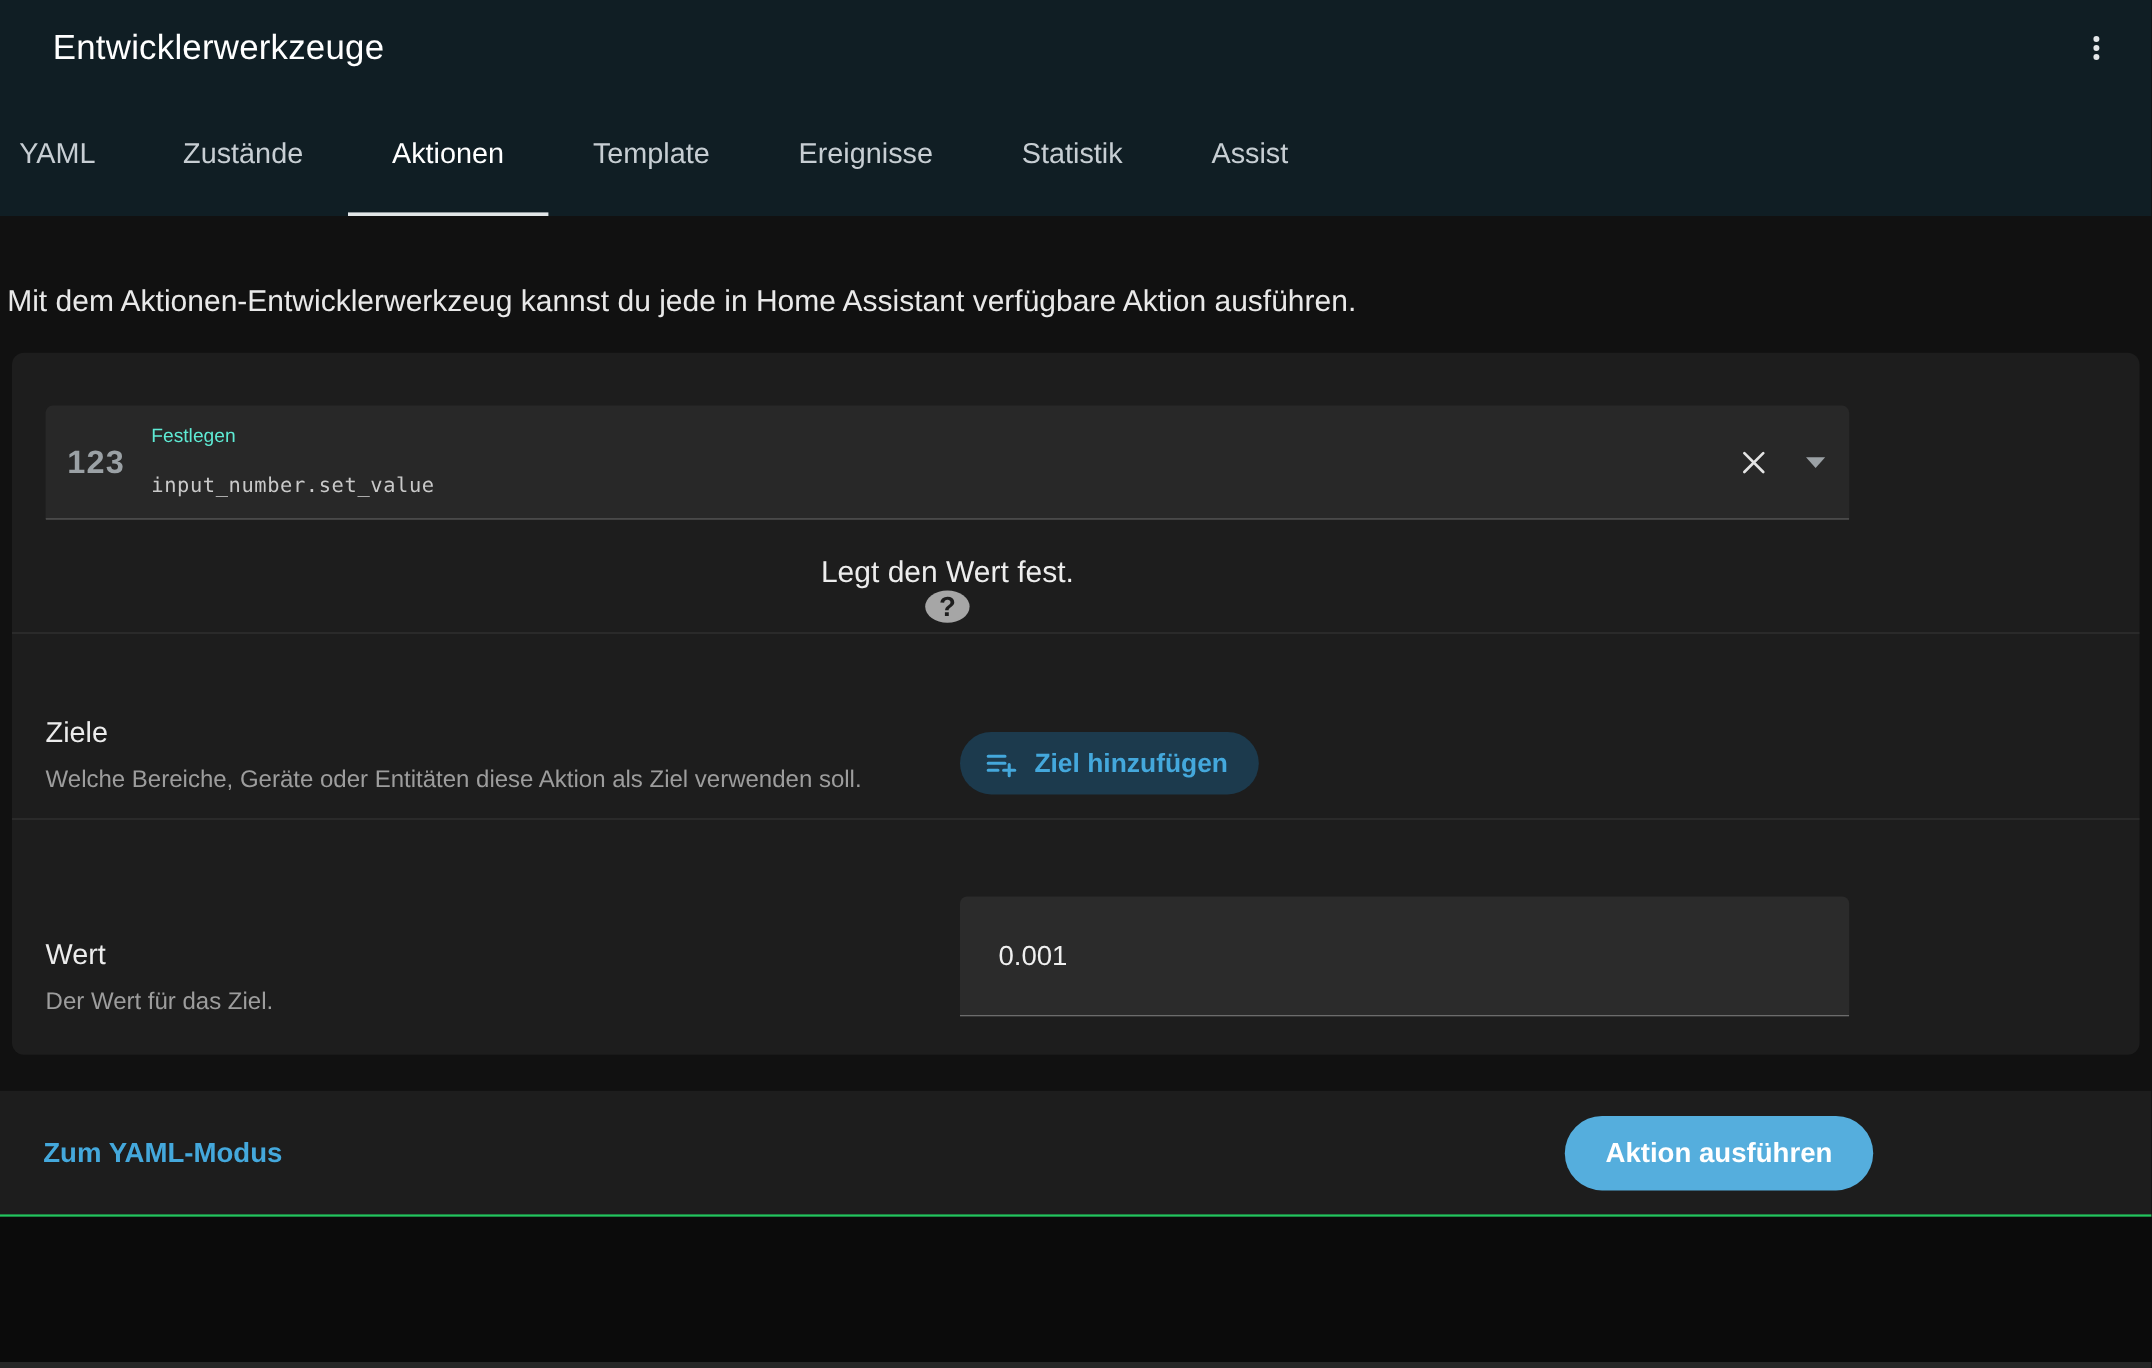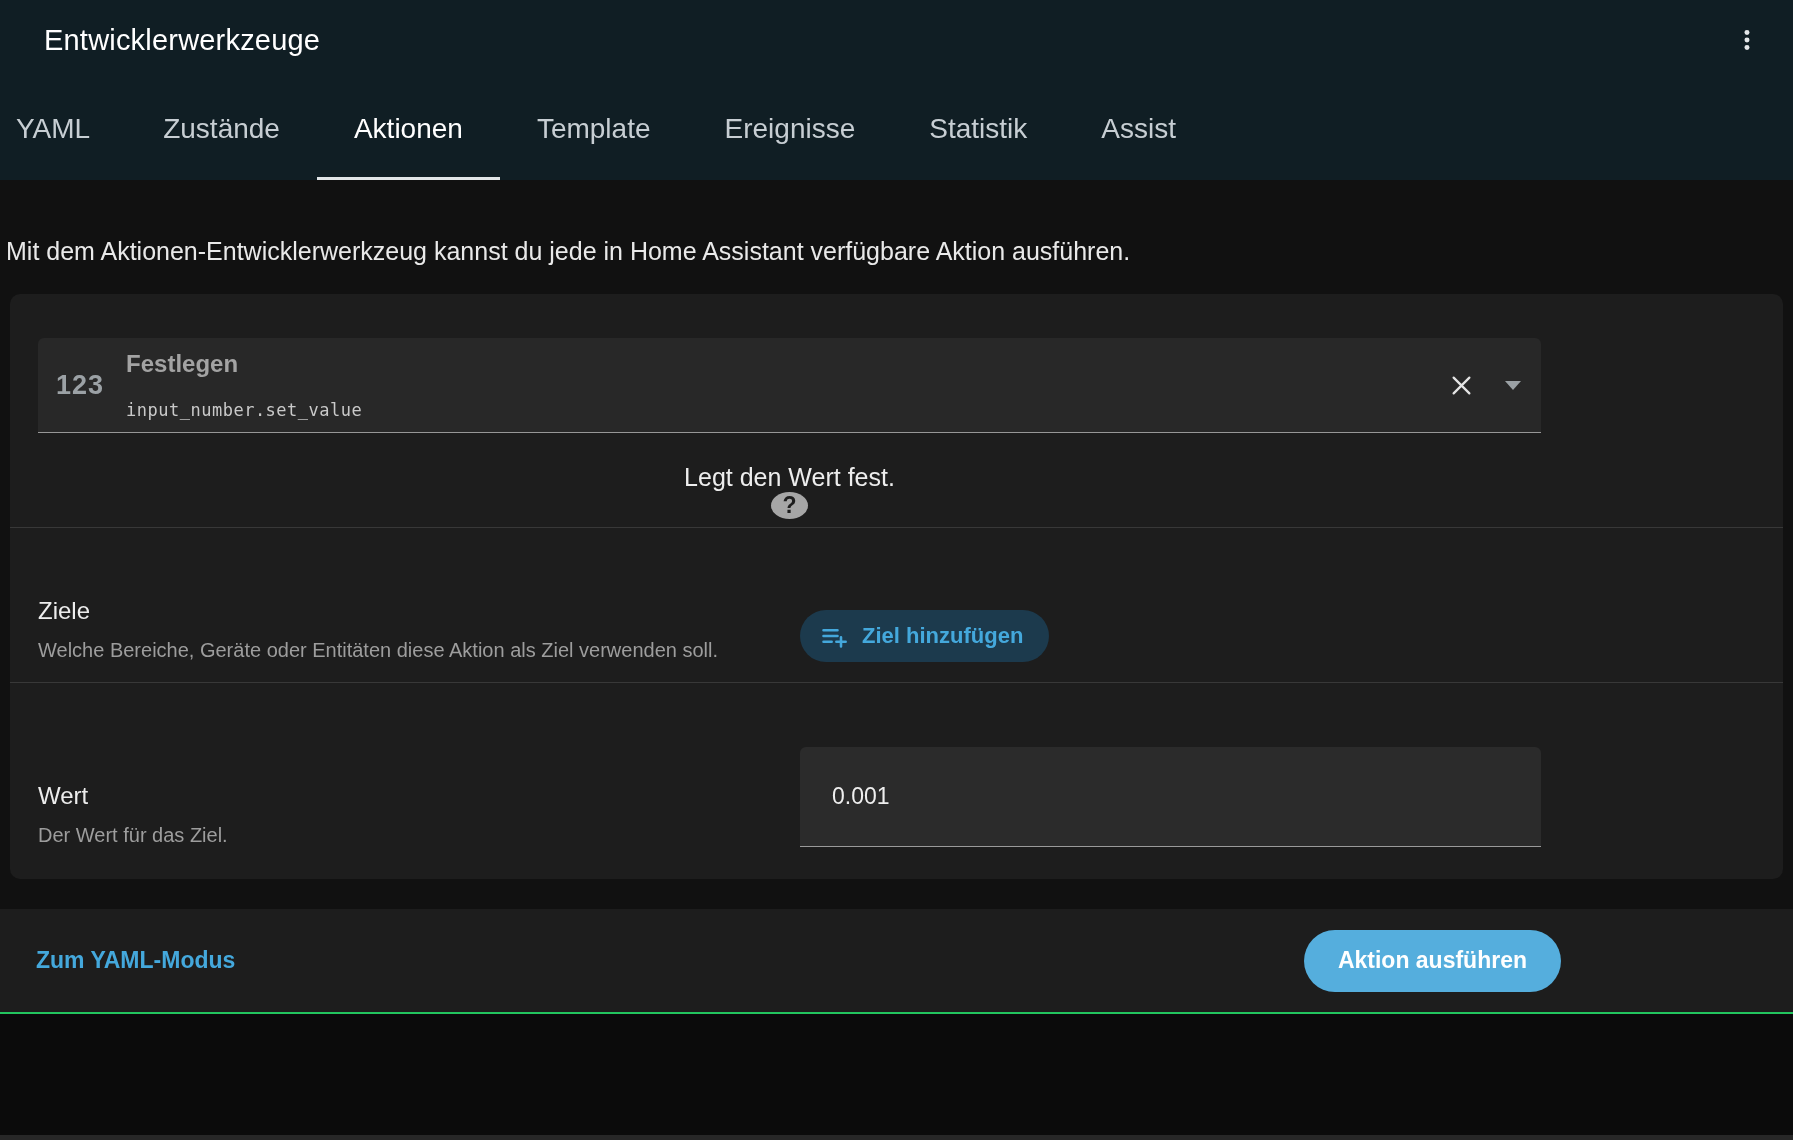--- a/index.html
+++ b/index.html
@@ -9,34 +9,34 @@
   .app { width: 1793px; height: 1140px; display: flex; flex-direction: column; background: var(--page-bg, #111111); border-radius: 21px; }
 
   
   .topbar { height: 80px; background: var(--header-bg, #101e24); display: flex; align-items: center; padding: 0 22px 0 44px; flex-shrink: 0; }
   .topbar h1 { flex: 1; font-size: 29px; font-weight: 400; color: #ffffff; letter-spacing: 0.2px; }
   .kebab-btn { width: 48px; height: 48px; background: transparent; border: none; display: flex; align-items: center; justify-content: center; cursor: pointer; border-radius: 50%; }
   .kebab-btn svg { fill: #e4e7e9; }
 
   
   .tabs { height: 100px; background: var(--header-bg, #101e24); display: flex; align-items: stretch; flex-shrink: 0; }
-  .tab { padding: 0 37px; display: flex; align-items: center; font-size: 28px; font-weight: 500; color: #c7ced3; cursor: pointer; border-bottom: 3px solid transparent; }
+  .tab { padding: 0 37px; display: flex; align-items: center; font-size: 24px; font-weight: 500; color: #c7ced3; cursor: pointer; border-bottom: 3px solid transparent; }
   .tab:first-child { padding-left: 16px; padding-right: 36px; }
   .tab.active { color: #ffffff; border-bottom-color: #e2e6e8; }
 
   
   .content { flex: 1; display: flex; flex-direction: column; }
   .intro { margin-top: 56px; padding-left: 6px; font-size: 25px; color: #e9e9e9; line-height: 30px; }
 
   .card { margin: 28px 10px 0 10px; background: var(--card-bg, #1d1d1d); border-radius: 10px; padding-bottom: 0; }
 
   .picker { margin: 44px 242px 0 28px; height: 95px; background: #282828; border-radius: 6px 6px 0 0; border-bottom: 1px solid #979797; display: flex; align-items: center; padding: 0 20px 0 18px; cursor: pointer; }
   .picker-icon { font-weight: 700; font-size: 27px; color: #9ba1a5; letter-spacing: 1px; }
   .picker-text { margin-left: 22px; flex: 1; }
-  .picker-name { font-size: 24px; color: #a3a3a3; font-weight: bold; }
+  .picker-name { font-size: 16px; color: #5eead4; }
   .picker-service { margin-top: 22px; font-size: 17px; color: #c9c9c9; font-family: "DejaVu Sans Mono", monospace; letter-spacing: 0.5px; }
   .clear-btn { background: transparent; border: none; cursor: pointer; margin-right: 30px; display: flex; align-items: center; }
   .caret { width: 0; height: 0; border-left: 8px solid transparent; border-right: 8px solid transparent; border-top: 9px solid #9ba1a5; cursor: pointer; }
 
   .desc-row { margin: 30px 242px 0 28px; height: 44px; display: flex; align-items: center; justify-content: space-between; flex-direction: column; }
   .desc-text { font-size: 25px; color: #ededed; }
   .help-icon { width: 37px; height: 37px; border-radius: 50%; background: #a6a6a6; color: #1d1d1d; font-weight: 700; font-size: 23px; display: flex; align-items: center; justify-content: center; cursor: pointer; }
 
   .divider { margin-top: 20px; border-top: 1px solid rgba(255,255,255,0.12); }
 

